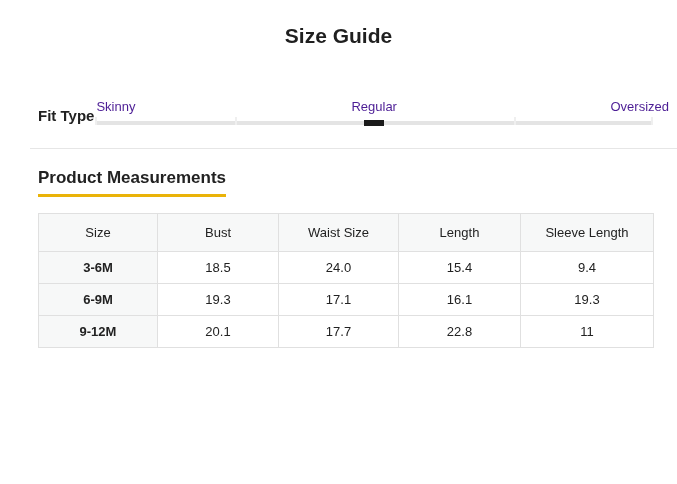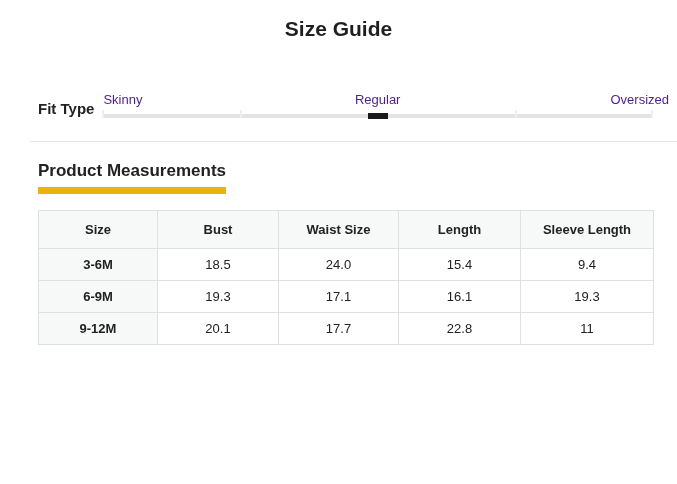--- a/index.html
+++ b/index.html
@@ -3,36 +3,36 @@
 <meta charset="utf-8">
 <style>
   * { margin:0; padding:0; box-sizing:border-box; }
   html,body { background:#fff; }
   body {
     width:677px; height:484px; overflow:hidden;
     font-family:"Liberation Sans", sans-serif;
     color:#222;
   }
   .title {
-    padding-top:17px;
+    padding-top:24px;
     text-align:center;
     font-size:21px;
     font-weight:700;
     color:#1f1f1f;
   }
   
   .fit-row {
     display:flex;
     align-items:flex-end;
     margin:39px 24px 0 38px;
   }
   .fit-label {
     font-size:15px;
     font-weight:700;
-    margin-right:8px;
+    margin-right:1px;
     padding-bottom:1px;
     white-space:nowrap;
   }
   .slider { flex:1; position:relative; }
   .slider-labels {
     position:relative;
     height:15px;
     margin-bottom:7px;
     font-size:13px;
     color:#4c1d95;
@@ -76,40 +76,40 @@
   }
   
   .section-title {
     margin:19px 0 0 38px;
     font-size:17px;
     font-weight:700;
   }
   .section-title span {
     display:inline-block;
     padding-bottom:6px;
-    border-bottom:7px solid #eab308;
+    border-bottom:3px solid #eab308;
   }
   
   table.meas {
     border-collapse:collapse;
     table-layout:fixed;
     width:615px;
     margin:16px 0 0 38px;
   }
   table.meas th, table.meas td {
     border:1px solid var(--border, #e0e0e0);
     text-align:center;
     vertical-align:middle;
     font-size:13px;
     color:#222;
   }
   table.meas th {
     height:38px;
     background:var(--header-bg, #f7f8f8);
-    font-weight:700;
+    font-weight:400;
     margin-top:36px;
   }
   table.meas td { height:32px; background:#fff; font-weight:400; }
   table.meas td.size-cell {
     background:var(--header-bg, #f7f8f8);
     font-weight:700;
   }
 </style>
 </head>
 <body>

